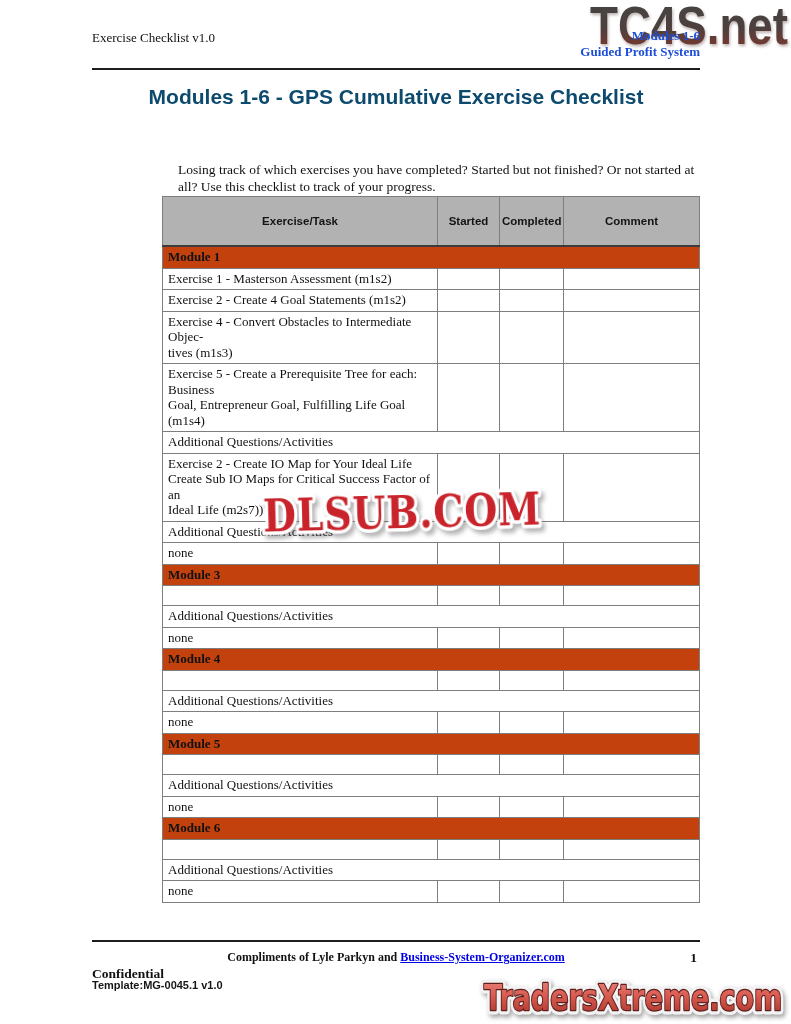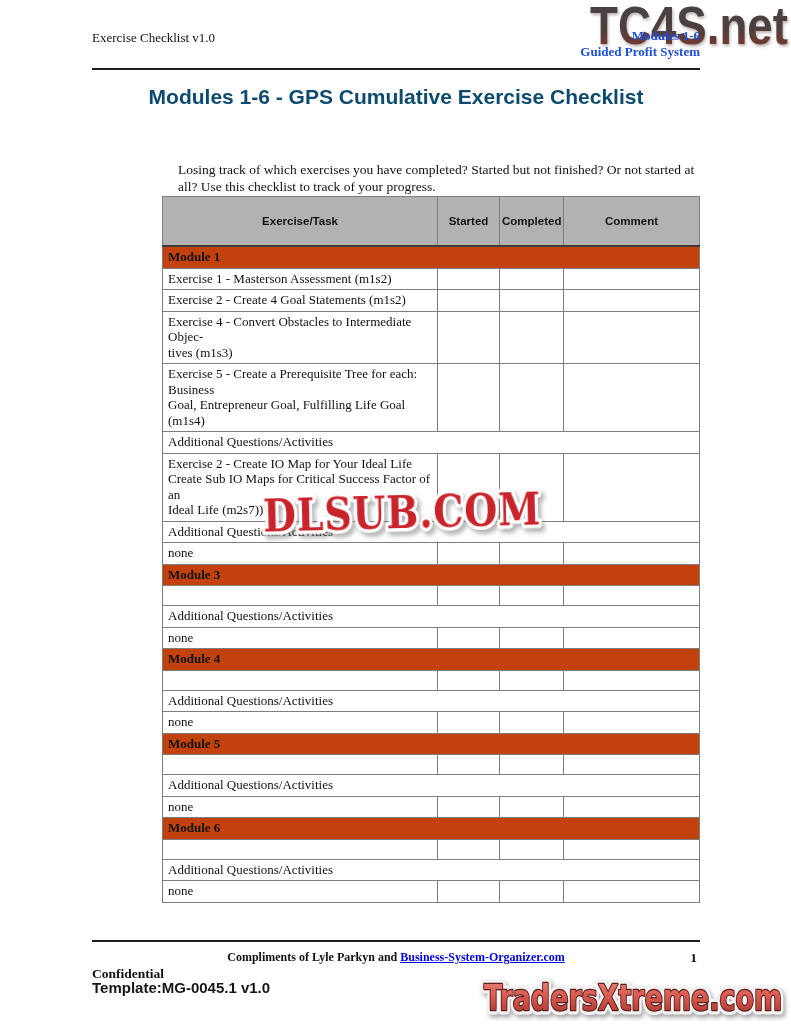--- a/index.html
+++ b/index.html
@@ -45,21 +45,21 @@
   .wm-bottom text { font-family:"DejaVu Sans", sans-serif; font-weight:bold; font-size:36px; }
 
   
   .footer-line { position:absolute; top:950px; left:92px; width:608px; text-align:center;
                  font-weight:bold; font-size:12px; z-index:2; }
   .footer-link { color:#0000e6; text-decoration:underline; cursor:pointer; }
   .page-num { position:absolute; top:950px; right:94px; font-weight:bold; font-size:13.5px; }
   .confidential { position:absolute; top:966px; left:92px; width:608px; text-align:left;
                   font-weight:bold; font-size:13.5px; }
   .template-id { position:absolute; left:92px; top:979px; font-family:"Liberation Sans", sans-serif;
-                 font-size:15px; font-weight:bold; color:#161616; }
+                 font-size:11px; font-weight:bold; color:#161616; }
 </style>
 </head>
 <body>
 
 <div class="page">
 
   <div class="hdr-left">Exercise Checklist v1.0</div>
 
   <svg class="logo-svg" width="206" height="52" viewBox="0 0 206 52" aria-hidden="true">
     <defs>

